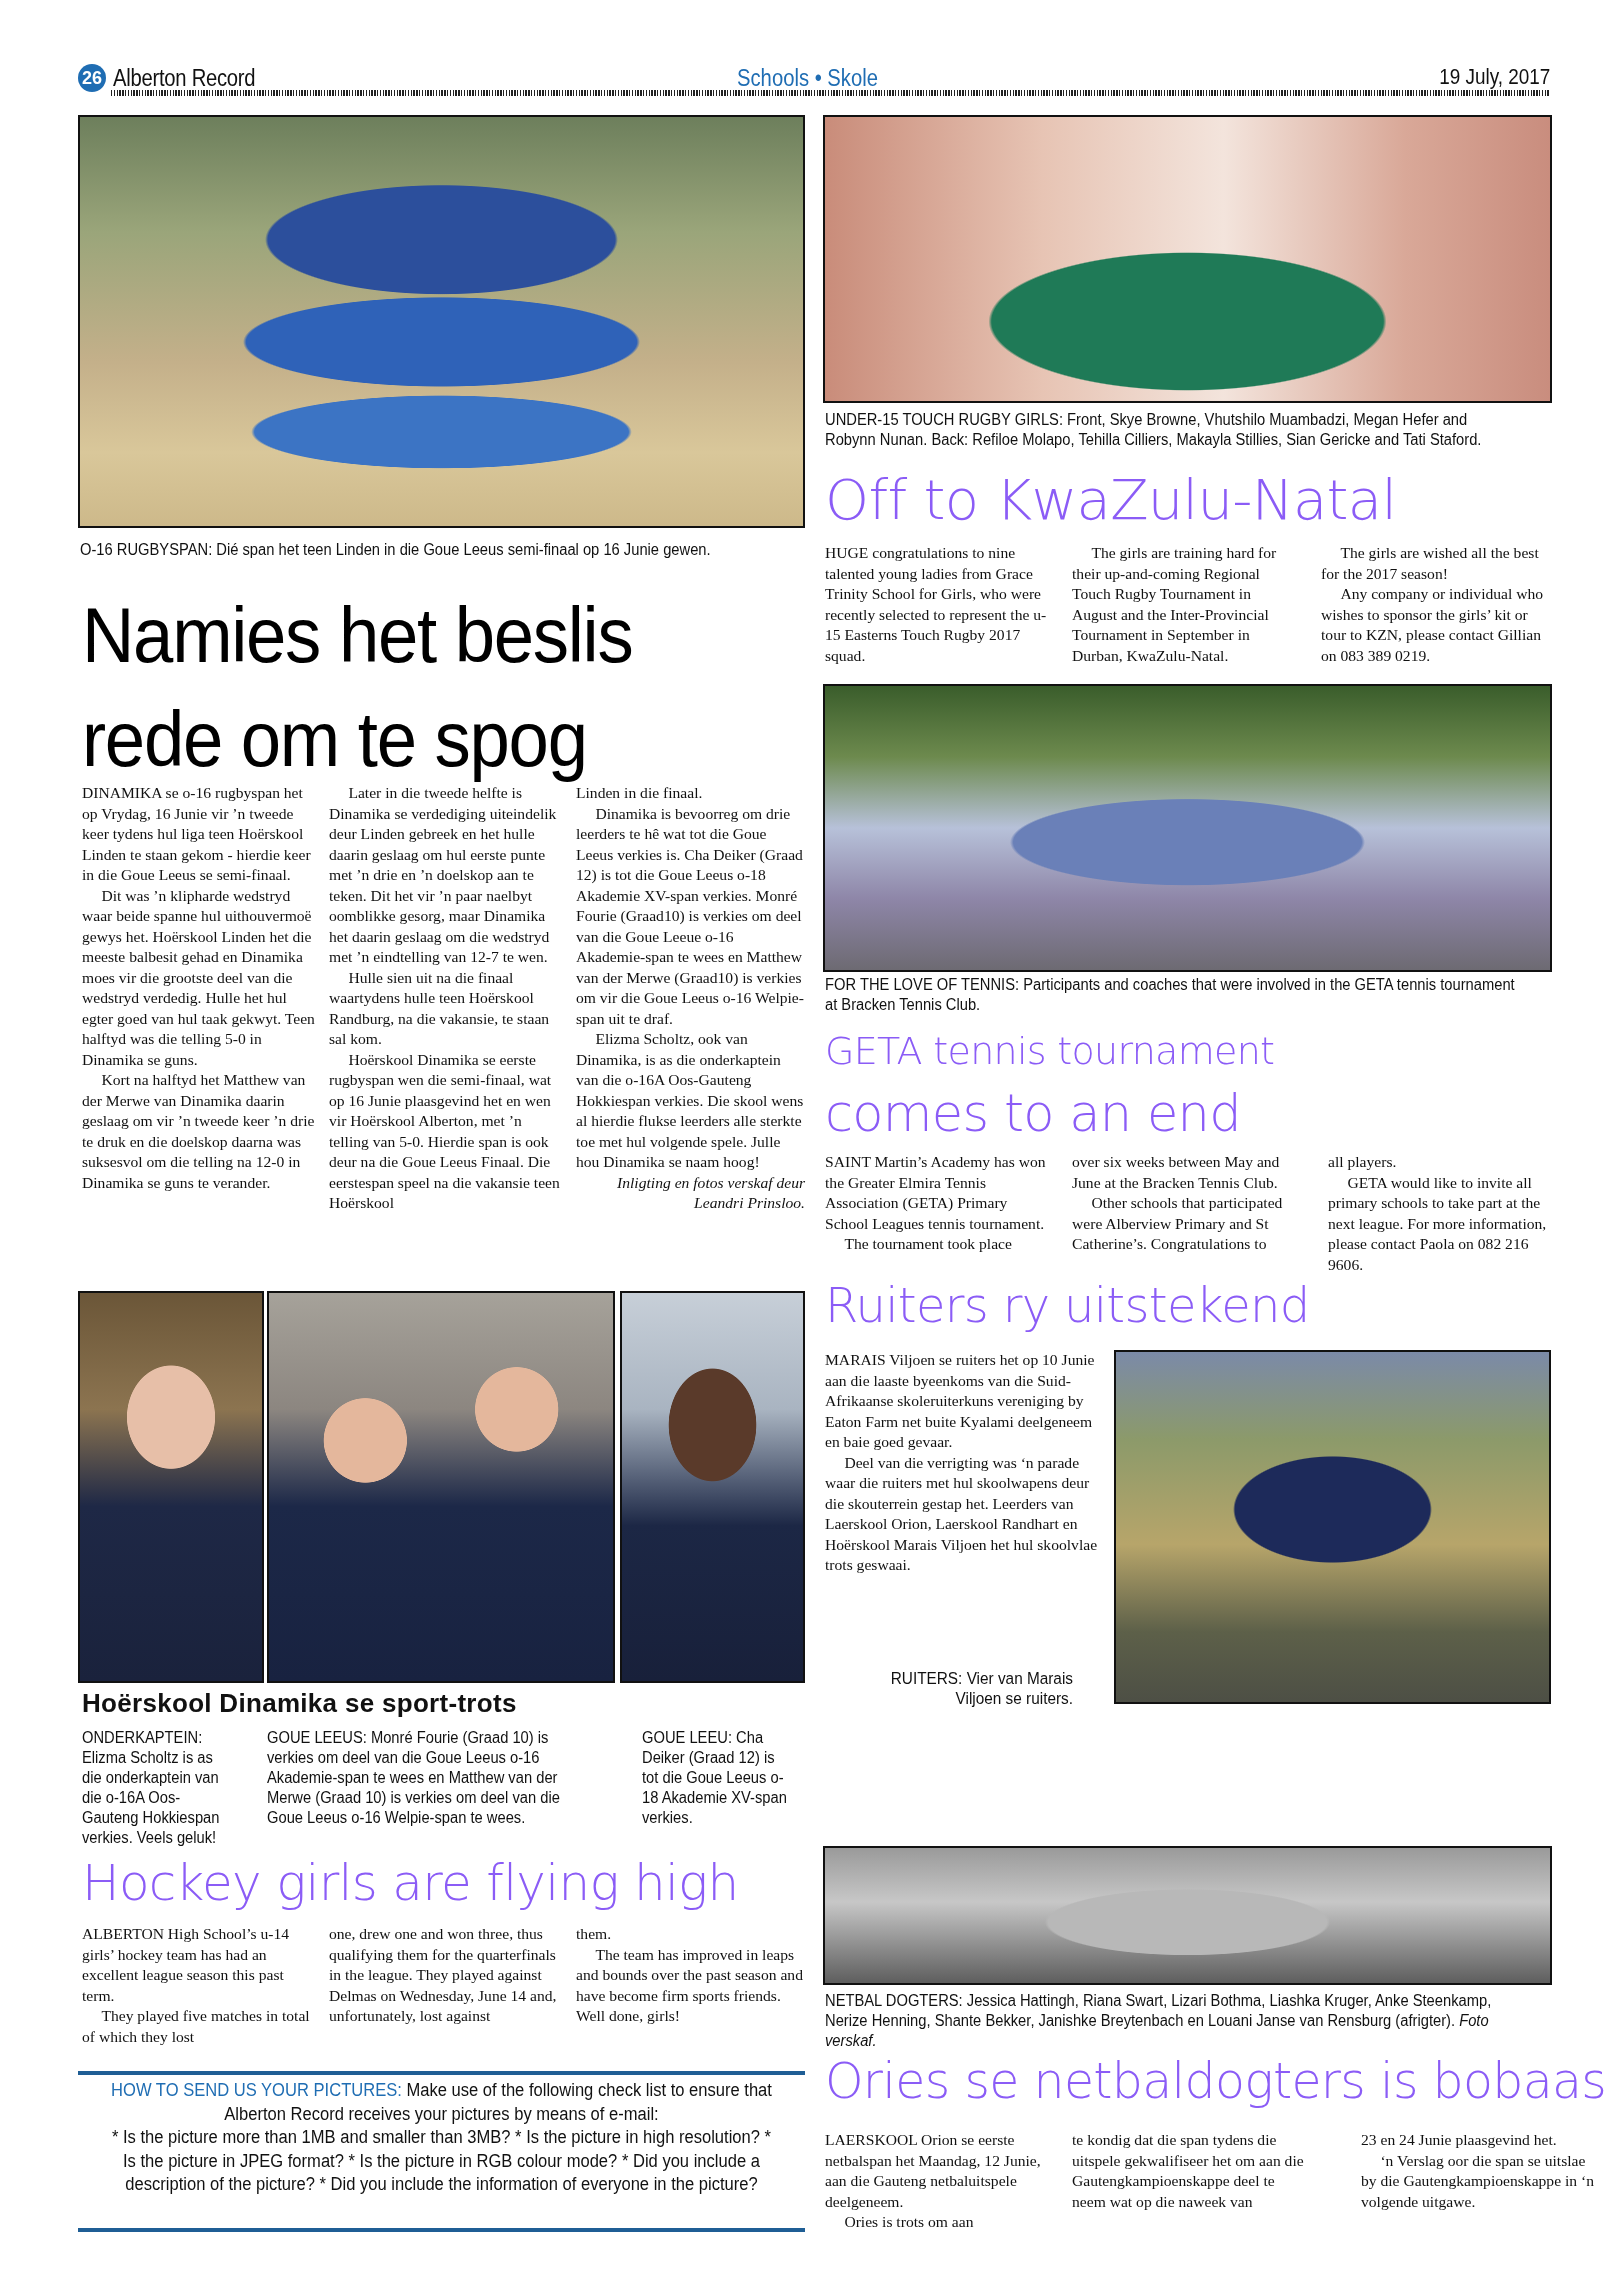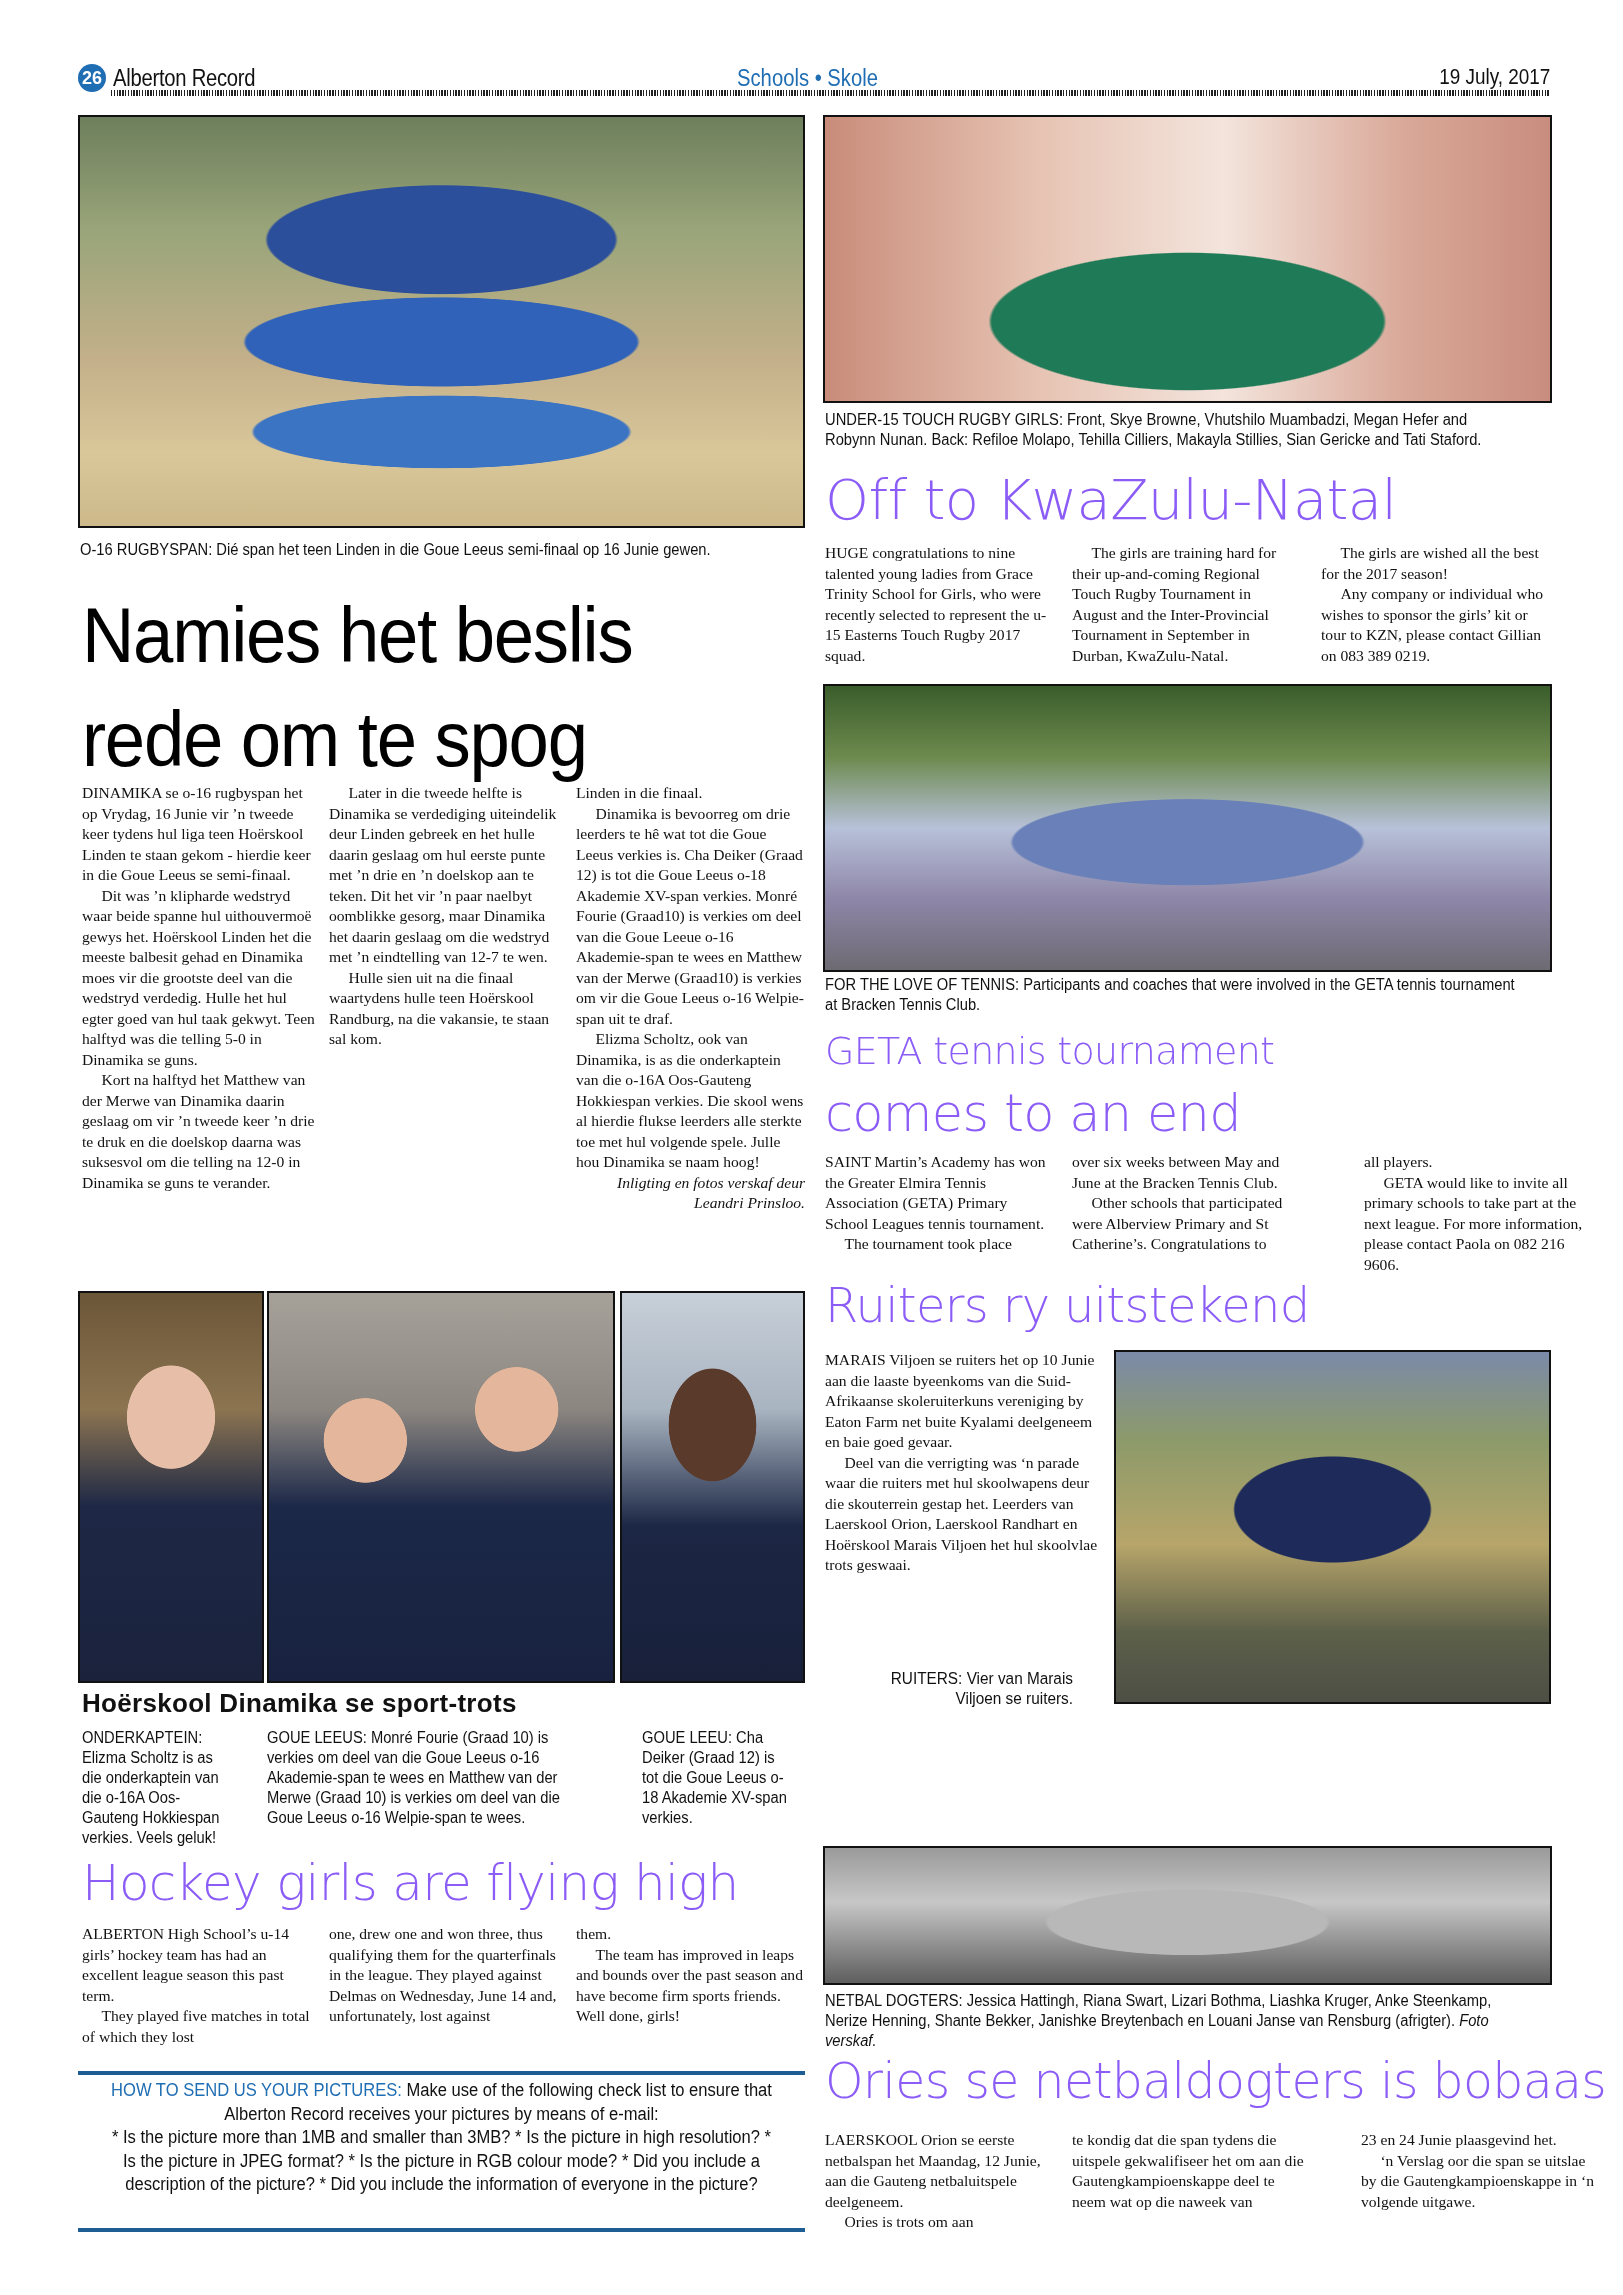--- a/index.html
+++ b/index.html
@@ -76,20 +76,21 @@
 <div class="headline-big" style="left:82px; top:694px; font-size:78px; line-height:90px; transform:scaleX(0.93); transform-origin:left top;">rede om te spog</div>
 
 <div class="body" style="left:82px; top:783px; width:236px;">
   <p>DINAMIKA se o-16 rugbyspan het op Vrydag, 16 Junie vir ’n tweede keer tydens hul liga teen Hoërskool Linden te staan gekom - hierdie keer in die Goue Leeus se semi-finaal.</p>
   <p class="ind">Dit was ’n klipharde wedstryd waar beide spanne hul uithouvermoë gewys het. Hoërskool Linden het die meeste balbesit gehad en Dinamika moes vir die grootste deel van die wedstryd verdedig. Hulle het hul egter goed van hul taak gekwyt. Teen halftyd was die telling 5-0 in Dinamika se guns.</p>
   <p class="ind">Kort na halftyd het Matthew van der Merwe van Dinamika daarin geslaag om vir ’n tweede keer ’n drie te druk en die doelskop daarna was suksesvol om die telling na 12-0 in Dinamika se guns te verander.</p>
 </div>
 <div class="body" style="left:329px; top:783px; width:236px;">
   <p class="ind">Later in die tweede helfte is Dinamika se verdediging uiteindelik deur Linden gebreek en het hulle daarin geslaag om hul eerste punte met ’n drie en ’n doelskop aan te teken. Dit het vir ’n paar naelbyt oomblikke gesorg, maar Dinamika het daarin geslaag om die wedstryd met ’n eindtelling van 12-7 te wen.</p>
   <p class="ind">Hulle sien uit na die finaal waartydens hulle teen Hoërskool Randburg, na die vakansie, te staan sal kom.</p>
+  <p class="ind">Hoërskool Dinamika se eerste rugbyspan wen die semi-finaal, wat op 16 Junie plaasgevind het en wen vir Hoërskool Alberton, met ’n telling van 5-0. Hierdie span is ook deur na die Goue Leeus Finaal. Die eerstespan speel na die vakansie teen Hoërskool</p>
 </div>
 <div class="body" style="left:576px; top:783px; width:229px;">
   <p>Linden in die finaal.</p>
   <p class="ind">Dinamika is bevoorreg om drie leerders te hê wat tot die Goue Leeus verkies is. Cha Deiker (Graad 12) is tot die Goue Leeus o-18 Akademie XV-span verkies. Monré Fourie (Graad10) is verkies om deel van die Goue Leeue o-16 Akademie-span te wees en Matthew van der Merwe (Graad10) is verkies om vir die Goue Leeus o-16 Welpie-span uit te draf.</p>
   <p class="ind">Elizma Scholtz, ook van Dinamika, is as die onderkaptein van die o-16A Oos-Gauteng Hokkiespan verkies. Die skool wens al hierdie flukse leerders alle sterkte toe met hul volgende spele. Julle hou Dinamika se naam hoog!</p>
   <p class="ind" style="font-style:italic;text-align:right;">Inligting en fotos verskaf deur Leandri Prinsloo.</p>
 </div>
 
 <div class="photo ph-pupil1"></div>
 <div class="photo ph-pupil2"></div>
@@ -139,21 +140,21 @@
 <div class="hl" style="left:825px; top:1020px; font-size:38px; line-height:62px;">GETA tennis tournament</div>
 <div class="hl" style="left:825px; top:1083px; font-size:51px; line-height:62px;">comes to an end</div>
 <div class="body" style="left:825px; top:1152px; width:222px;">
   <p>SAINT Martin’s Academy has won the Greater Elmira Tennis Association (GETA) Primary School Leagues tennis tournament.</p>
   <p class="ind">The tournament took place</p>
 </div>
 <div class="body" style="left:1072px; top:1152px; width:229px;">
   <p>over six weeks between May and June at the Bracken Tennis Club.</p>
   <p class="ind">Other schools that participated were Alberview Primary and St Catherine’s. Congratulations to</p>
 </div>
-<div class="body" style="left:1364px; top:1152px; width:233px;">
+<div class="body" style="left:1328px; top:1152px; width:233px;">
   <p>all players.</p>
   <p class="ind">GETA would like to invite all primary schools to take part at the next league. For more information, please contact Paola on 082 216 9606.</p>
 </div>
 
 <div class="hl" style="left:825px; top:1274px; font-size:48px; line-height:62px;">Ruiters ry uitstekend</div>
 <div class="body" style="left:825px; top:1350px; width:278px;">
   <p>MARAIS Viljoen se ruiters het op 10 Junie aan die laaste byeenkoms van die Suid-Afrikaanse skoleruiterkuns vereniging by Eaton Farm net buite Kyalami deelgeneem en baie goed gevaar.</p>
   <p class="ind">Deel van die verrigting was ‘n parade waar die ruiters met hul skoolwapens deur die skouterrein gestap het. Leerders van Laerskool Orion, Laerskool Randhart en Hoërskool Marais Viljoen het hul skoolvlae trots geswaai.</p>
 </div>
 <div class="caption" style="left:843px; top:1669px; width:250px; text-align:right; font-size:16.7px;">RUITERS: Vier van Marais Viljoen se ruiters.</div>

